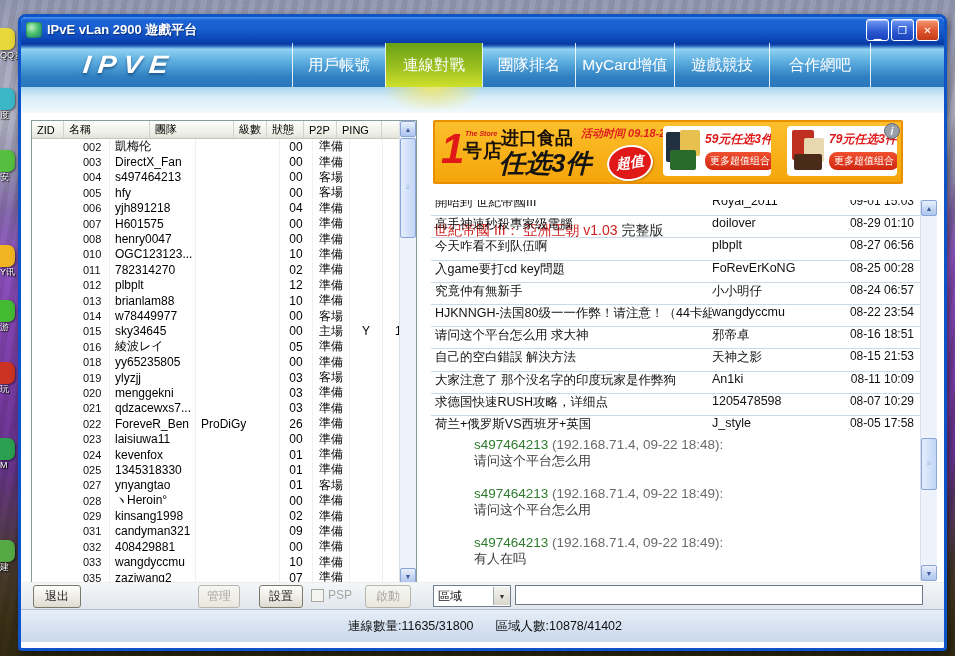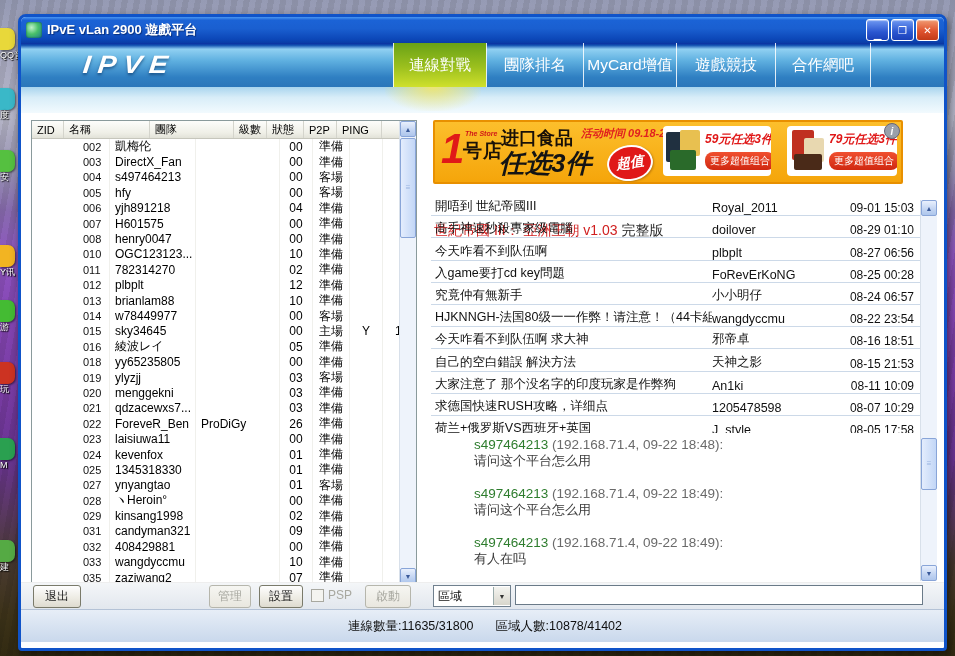--- a/index.html
+++ b/index.html
@@ -97,21 +97,21 @@
   .adprice{position:absolute;left:42px;top:5px;font-size:12px;font-weight:900;font-style:italic;color:#e01818;white-space:nowrap;}
   .adbtn{position:absolute;left:42px;top:26px;background:linear-gradient(180deg,#f05030,#d02810);color:#fff;
     font-size:10px;padding:2px 5px;border-radius:8px;white-space:nowrap;}
   .ad-info{position:absolute;right:1px;top:1px;width:14px;height:14px;border-radius:50%;background:#9aa0aa;
     border:1px solid #667;color:#fff;font-size:10px;font-weight:bold;font-style:italic;display:flex;align-items:center;justify-content:center;}
   .version{position:absolute;left:413px;top:69px;font-size:14px;white-space:nowrap;margin-top:40px;}
   .version .red{color:#d02020;}
   .version .blk{color:#2a2a2a;margin-left:4px;}
 
   .forum{position:absolute;left:410px;top:87px;width:489px;height:233px;overflow:hidden;}
-  .frow{display:flex;align-items:flex-end;height:21.2px;border-bottom:1px solid #ccd9e8;font-size:12.5px;color:#101010;}
+  .frow{display:flex;align-items:flex-start;height:21.2px;border-bottom:1px solid #ccd9e8;font-size:12.5px;color:#101010;}
   .frow:first-child{margin-top:-6px;}
   .ftitle{flex:1;padding-left:4px;white-space:nowrap;overflow:hidden;}
   .fauthor{width:126px;white-space:nowrap;overflow:hidden;}
   .ftime{width:76px;text-align:right;padding-right:6px;font-size:12px;}
 
   .chat{position:absolute;left:413px;top:324px;width:484px;height:144px;overflow:hidden;margin-left:40px;}
   .msg{margin-bottom:17px;line-height:16px;font-size:13.5px;}
   .muser{color:#2e7d2e;}
   .mmeta{color:#6a6a6a;}
   .mtext{color:#3a3a3a;font-size:13px;}
@@ -186,20 +186,21 @@
         </span>
       <span class="wb close">
           <span>✕</span>
         </span>
     </span>
   </div>
 
   <div class="header">
     <div class="logo">IPVE</div>
     <div class="tabs" id="tabs">
+        <div class="tab">用戶帳號</div>
         <div class="tab active">連線對戰</div>
         <div class="tab">團隊排名</div>
         <div class="tab">MyCard增值</div>
         <div class="tab">遊戲競技</div>
         <div class="tab">合作網吧</div>
       </div>
   </div>
   <div class="subheader">
       <div class="glow"></div>
     </div>
@@ -574,21 +575,21 @@
           <span class="ftitle">究竟仲有無新手</span>
           <span class="fauthor">小小明仔</span>
           <span class="ftime">08-24 06:57</span>
         </div>
         <div class="frow">
           <span class="ftitle">HJKNNGH-法国80级一一作弊！请注意！（44卡組）</span>
           <span class="fauthor">wangdyccmu</span>
           <span class="ftime">08-22 23:54</span>
         </div>
         <div class="frow">
-          <span class="ftitle">今天咋看不到队伍啊 求大神</span>
+          <span class="ftitle">请问这个平台怎么用 求大神</span>
           <span class="fauthor">邪帝卓</span>
           <span class="ftime">08-16 18:51</span>
         </div>
         <div class="frow">
           <span class="ftitle">自己的空白錯誤 解決方法</span>
           <span class="fauthor">天神之影</span>
           <span class="ftime">08-15 21:53</span>
         </div>
         <div class="frow">
           <span class="ftitle">大家注意了 那个没名字的印度玩家是作弊狗</span>
@@ -622,21 +623,21 @@
       </div>
 
     <div class="vscroll scroll-panel">
       <div class="sarrow" style="top:0">▲</div>
       <div class="sthumb" style="top:238px;height:50px">≡</div>
       <div class="sarrow" style="bottom:0">▼</div>
     </div>
 
     <div class="ctrlbar">
       <div class="btn" style="left:12px;width:46px">退出</div>
-      <div class="btn disabled" style="left:188px;width:40px">管理</div>
+      <div class="btn disabled" style="left:177px;width:40px">管理</div>
       <div class="btn" style="left:238px;width:42px">設置</div>
       <div class="chk" style="left:290px">
         <span class="box"></span>
         <span>PSP</span>
       </div>
       <div class="btn disabled" style="left:344px;width:44px">啟動</div>
       <div class="combo">
         <span class="val">區域</span>
         <span class="arr">▼</span>
       </div>

